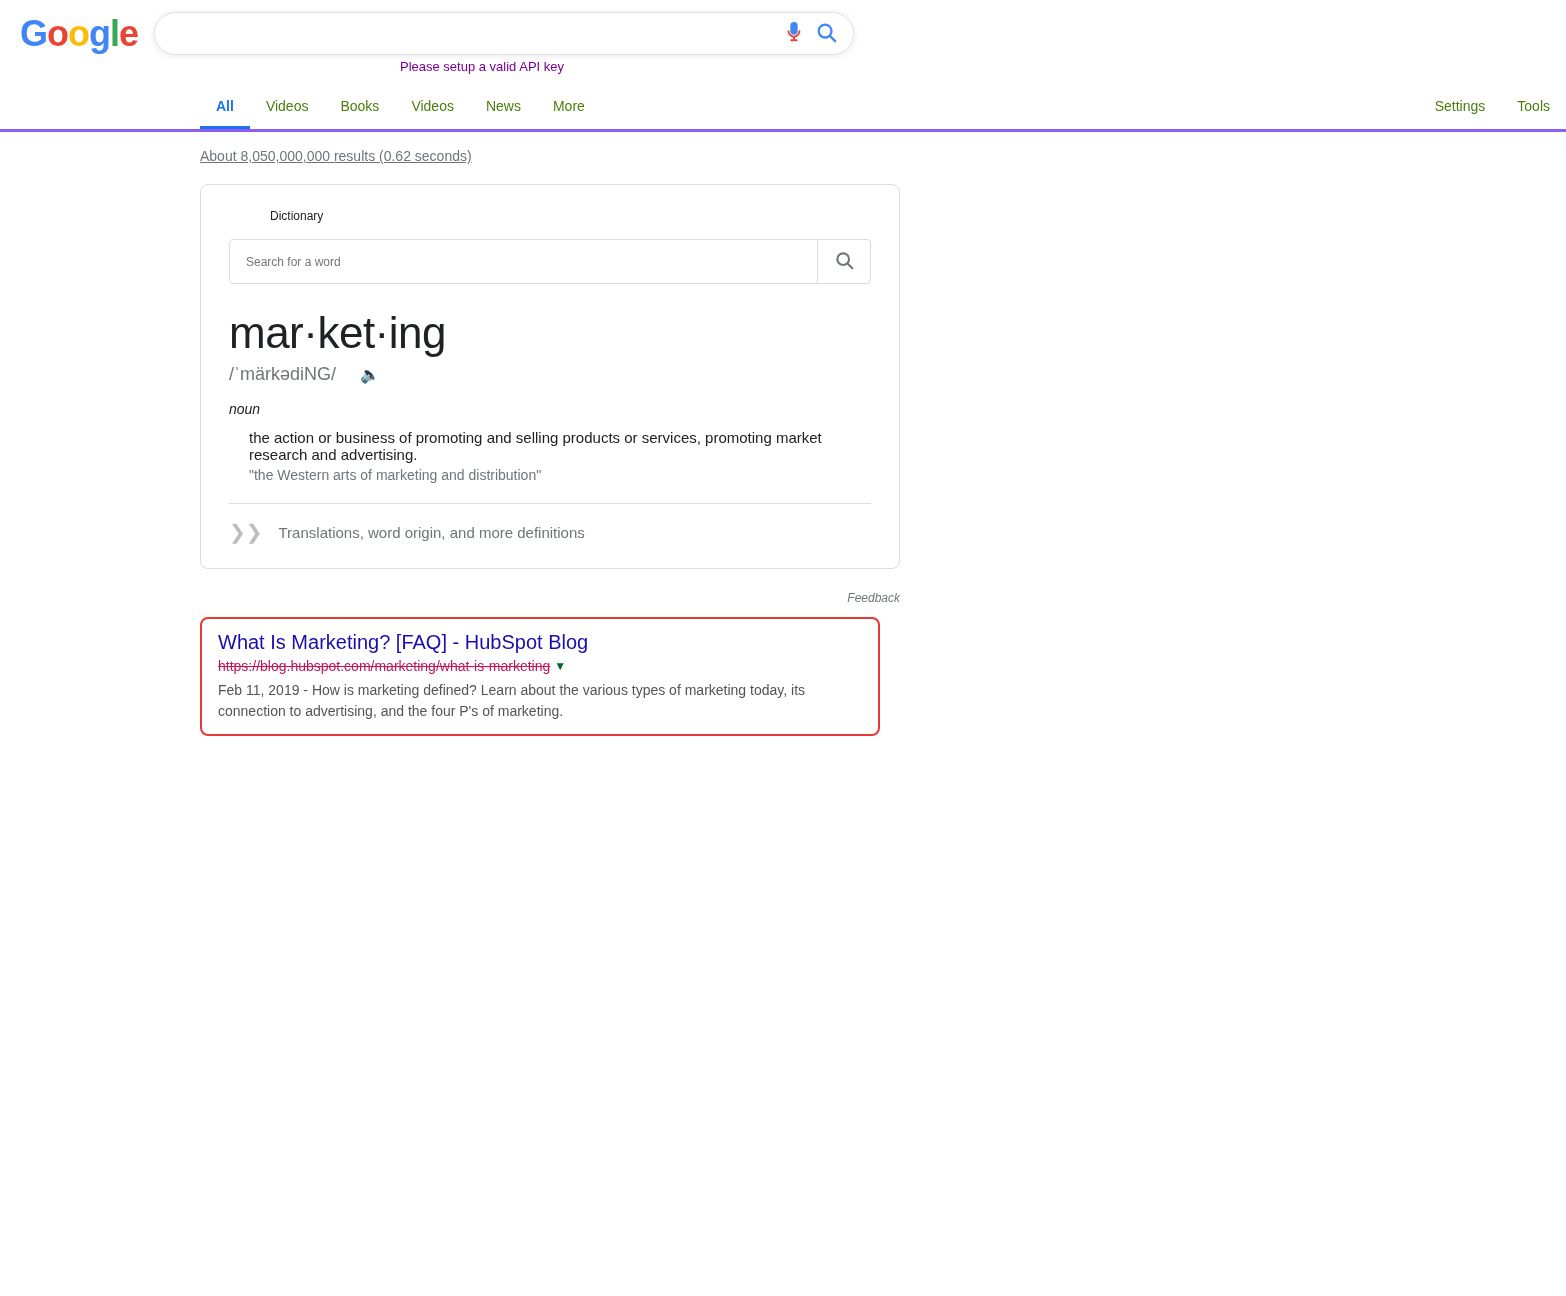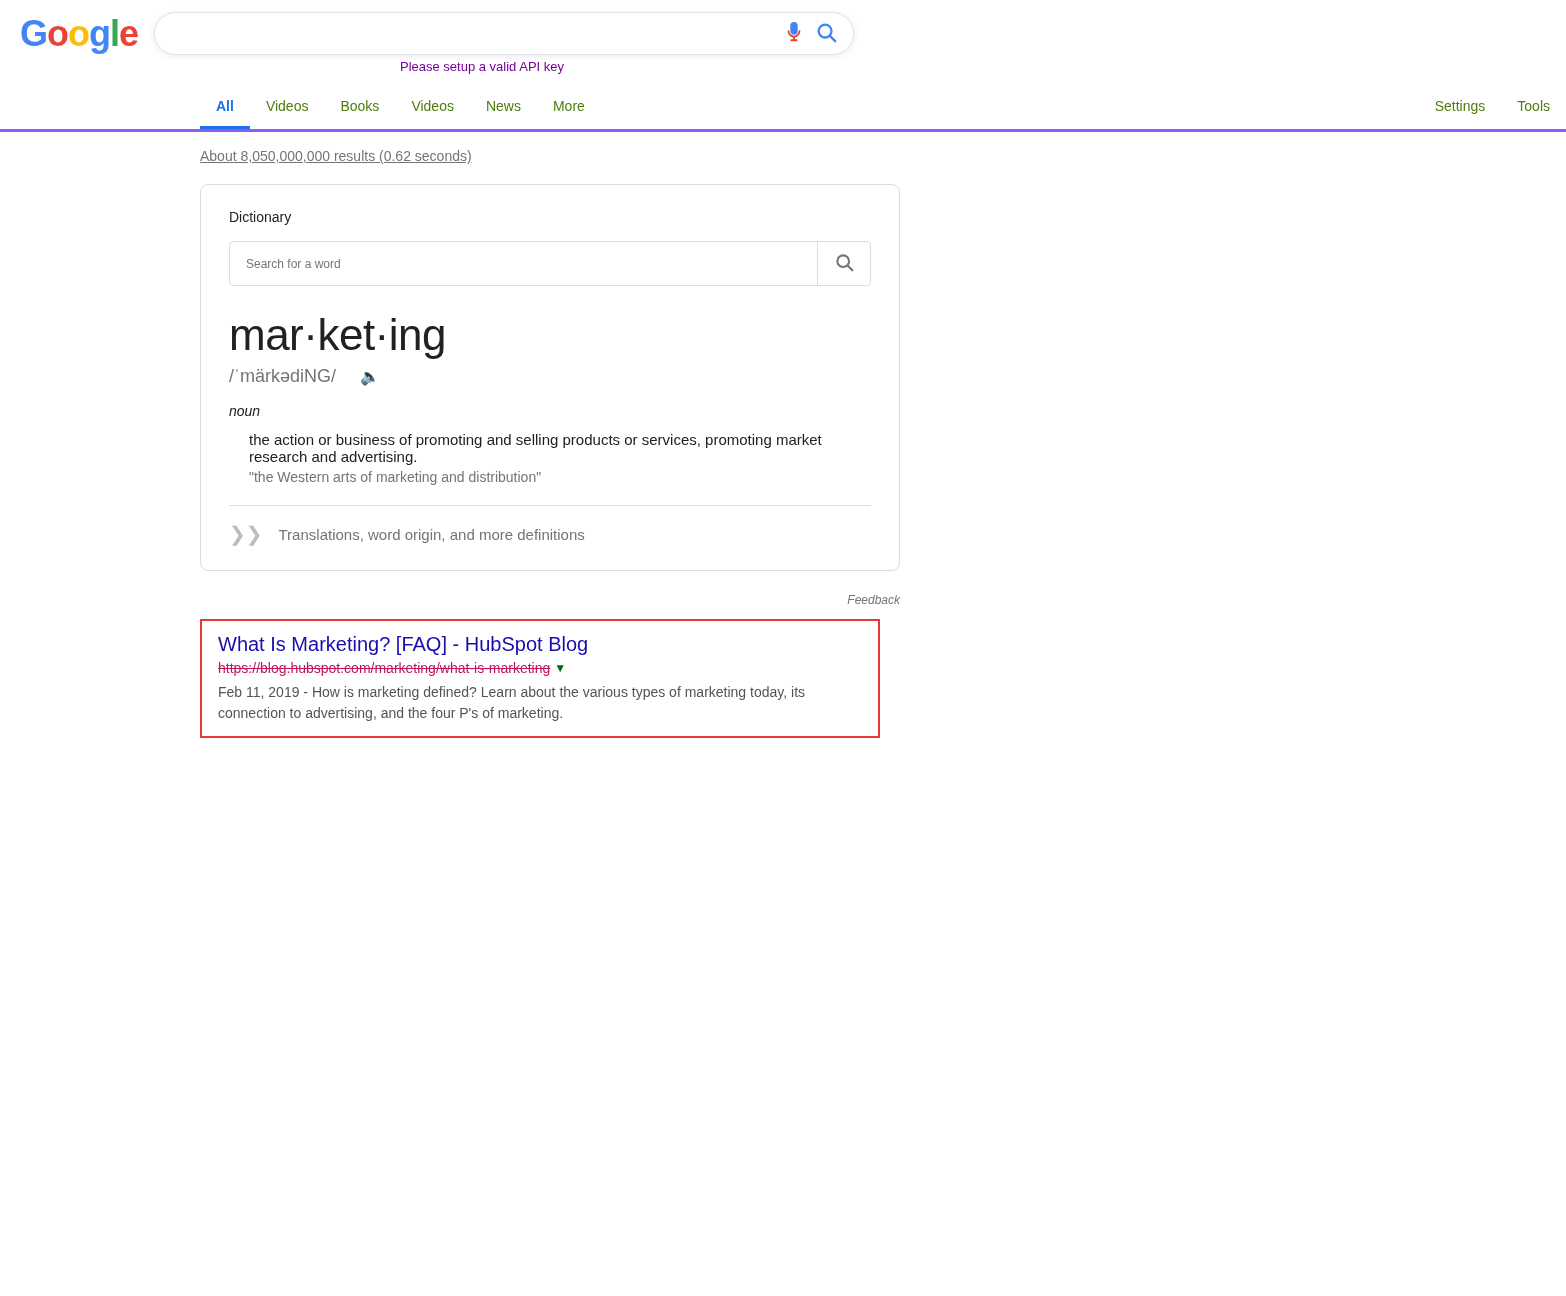--- a/index.html
+++ b/index.html
@@ -120,24 +120,25 @@
     
     .dict-card {
       border: 1px solid #dadce0;
       border-radius: 8px;
       padding: 24px 28px;
       margin-bottom: 20px;
       max-width: 740px;
     }
 
     .dict-title {
-      font-size: 14px;
+      font-size: 12px;
       color: #202124;
       margin-bottom: 16px;
       font-weight: 400;
+      margin-left: 41px;
     }
 
     .dict-search {
       display: flex;
       align-items: center;
       border: 1px solid #dadce0;
       border-radius: 4px;
       margin-bottom: 24px;
       overflow: hidden;
     }
@@ -237,21 +238,21 @@
       font-style: italic;
       font-size: 12px;
       cursor: pointer;
       text-decoration: none;
     }
 
     
     .search-result {
       max-width: 680px;
       border: 2px solid #e53935;
-      border-radius: 0;
+      border-radius: 8px;
       padding: 12px 16px;
       margin-bottom: 8px;
     }
 
     .result-title {
       font-size: 20px;
       color: #1a0dab;
       text-decoration: none;
       cursor: pointer;
       display: block;

